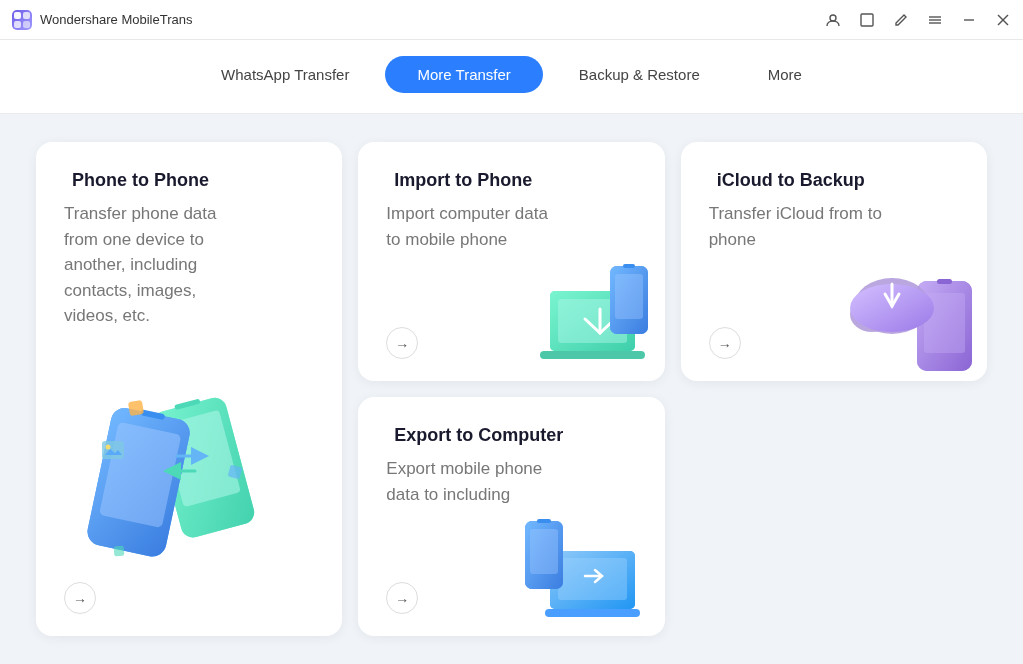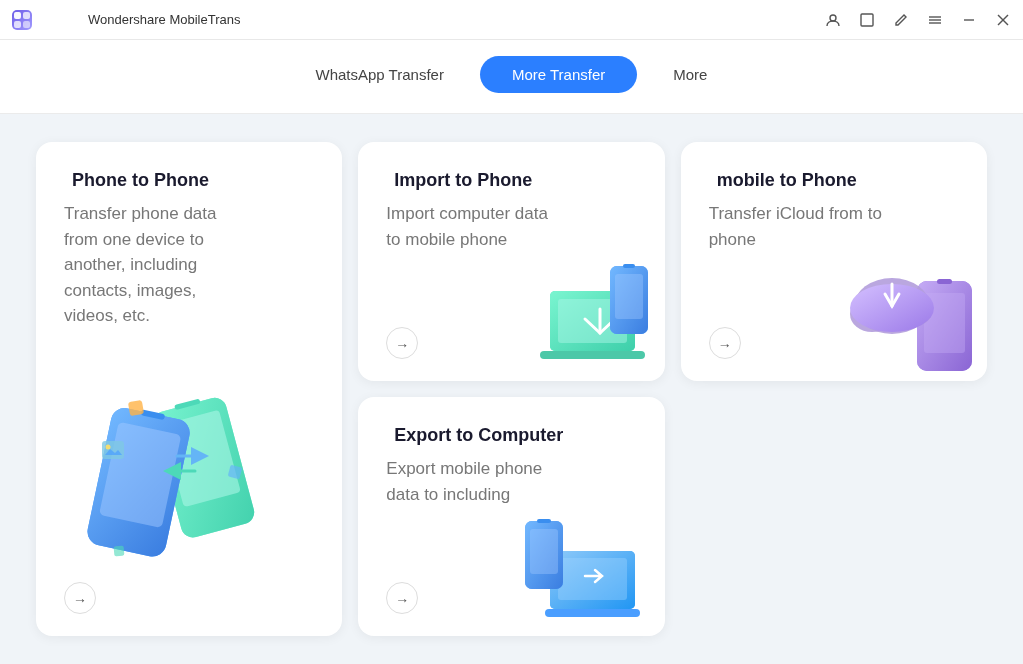--- a/index.html
+++ b/index.html
@@ -36,21 +36,20 @@
       border-radius: 5px;
       display: flex;
       align-items: center;
       justify-content: center;
       flex-shrink: 0;
     }
     .app-title {
       font-size: 13px;
       color: #333;
       font-weight: 500;
-      margin-left: 48px;
     }
     .title-bar-controls {
       display: flex;
       align-items: center;
       gap: 18px;
     }
     .title-bar-btn {
       width: 16px;
       height: 16px;
       display: flex;
@@ -231,20 +230,21 @@
         <line x1="2" y1="2" x2="12" y2="12"></line>
         <line x1="12" y1="2" x2="2" y2="12"></line>
       </svg>
     </div>
   </div>
 </div>
 
 <div class="nav-bar">
   <div class="nav-item">WhatsApp Transfer</div>
   <div class="nav-item active">More Transfer</div>
+  <div class="nav-item">Backup &amp; Restore</div>
   <div class="nav-item">More</div>
 </div>
 
 <div class="content">
 
   <div class="card large">
     <div class="card-title">Phone to Phone</div>
     <div class="card-desc">Transfer phone data from one device to another, including contacts, images, videos, etc.</div>
 
     <div class="illus-phone-phone">
@@ -330,21 +330,21 @@
             <stop offset="0%" stop-color="#72b8ff"></stop>
             <stop offset="100%" stop-color="#3a7de0"></stop>
           </linearGradient>
         </defs>
       </svg>
     </div>
     <div class="card-arrow">→</div>
   </div>
 
   <div class="card">
-    <div class="card-title">mobile to Phone</div>
+    <div class="card-title">iCloud to Backup</div>
     <div class="card-desc">Transfer iCloud from to phone</div>
     <div class="illus-icloud">
       <svg width="140" height="125" viewBox="0 0 140 125" fill="none">
 
         <g transform="translate(70, 30)">
           <rect x="0" y="0" width="55" height="90" rx="10" fill="#9b79e8"></rect>
           <rect x="0" y="0" width="55" height="90" rx="10" fill="url(#icloudPurple)"></rect>
           <rect x="7" y="12" width="41" height="60" rx="3" fill="#c5acf5" opacity="0.4"></rect>
           <rect x="20" y="-2" width="15" height="5" rx="2.5" fill="#8a65d4"></rect>
         </g>

